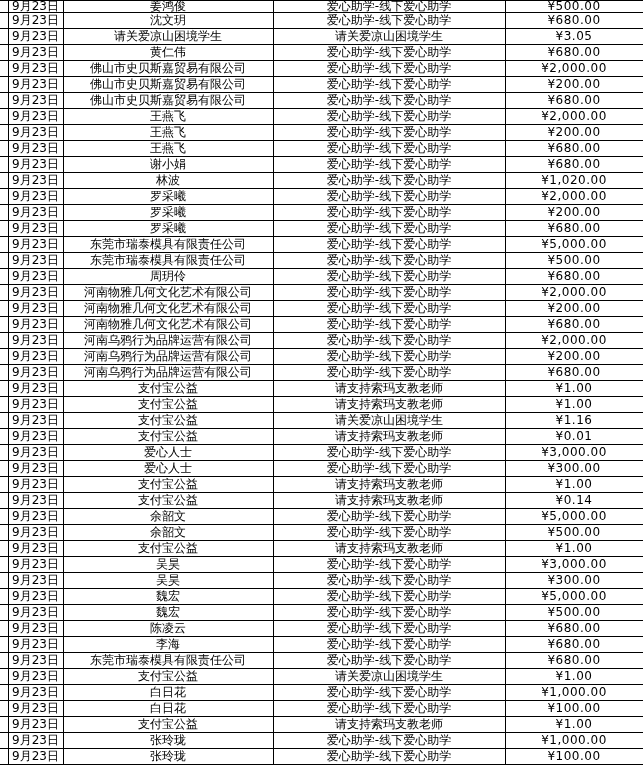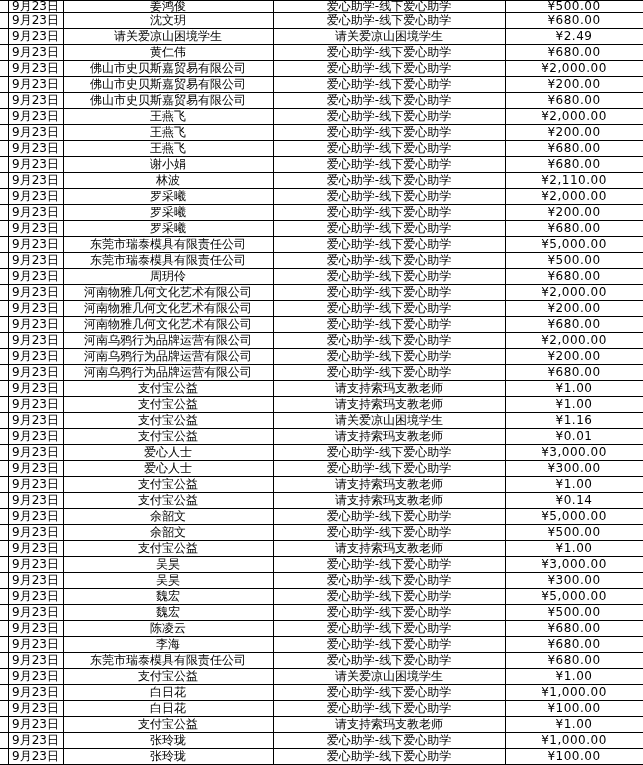--- a/index.html
+++ b/index.html
@@ -61,21 +61,21 @@
           <td class="col-date">9月23日</td>
           <td class="col-donor">沈文玥</td>
           <td class="col-project">爱心助学-线下爱心助学</td>
           <td class="col-amount">¥680.00</td>
         </tr>
         <tr>
           <td class="col-stub"></td>
           <td class="col-date">9月23日</td>
           <td class="col-donor">请关爱凉山困境学生</td>
           <td class="col-project">请关爱凉山困境学生</td>
-          <td class="col-amount">¥2.49</td>
+          <td class="col-amount">¥3.05</td>
         </tr>
         <tr>
           <td class="col-stub"></td>
           <td class="col-date">9月23日</td>
           <td class="col-donor">黄仁伟</td>
           <td class="col-project">爱心助学-线下爱心助学</td>
           <td class="col-amount">¥680.00</td>
         </tr>
         <tr>
           <td class="col-stub"></td>
@@ -124,21 +124,21 @@
           <td class="col-date">9月23日</td>
           <td class="col-donor">谢小娟</td>
           <td class="col-project">爱心助学-线下爱心助学</td>
           <td class="col-amount">¥680.00</td>
         </tr>
         <tr>
           <td class="col-stub"></td>
           <td class="col-date">9月23日</td>
           <td class="col-donor">林波</td>
           <td class="col-project">爱心助学-线下爱心助学</td>
-          <td class="col-amount">¥2,110.00</td>
+          <td class="col-amount">¥1,020.00</td>
         </tr>
         <tr>
           <td class="col-stub"></td>
           <td class="col-date">9月23日</td>
           <td class="col-donor">罗采曦</td>
           <td class="col-project">爱心助学-线下爱心助学</td>
           <td class="col-amount">¥2,000.00</td>
         </tr>
         <tr>
           <td class="col-stub"></td>

